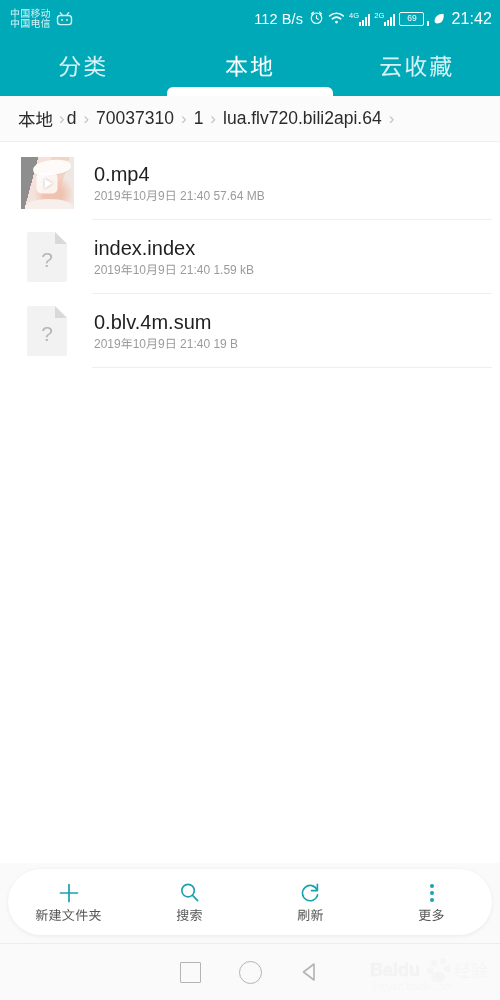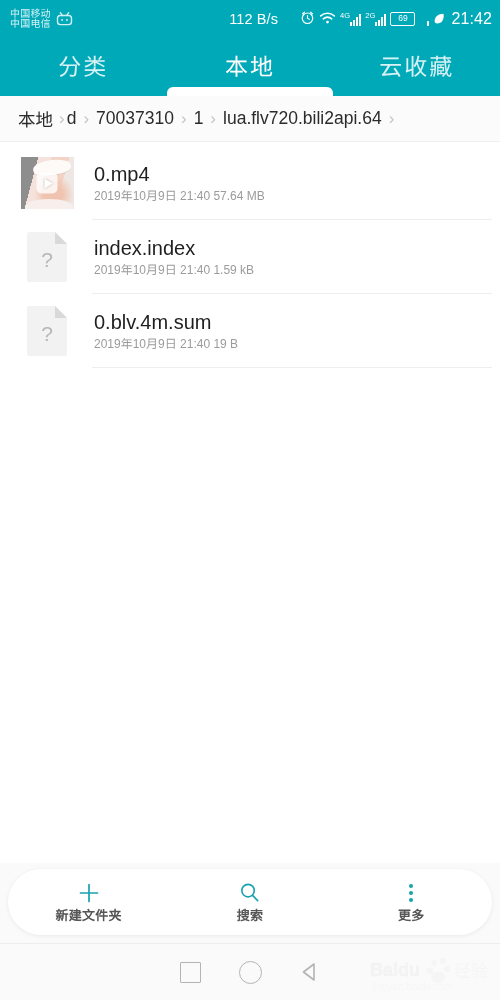--- a/index.html
+++ b/index.html
@@ -54,21 +54,21 @@
     position: relative;
     display: inline-block;
   }
   .status-right {
     display: flex;
     align-items: center;
     gap: 4px;
     font-size: 15px;
     letter-spacing: .1px;
   }
-  .net-speed { font-size: 14.5px; margin-right: 18px; }
+  .net-speed { font-size: 14.5px; margin-right: 2px; }
   .clock-time { font-size: 16px; margin-left: 1px; }
   .sig-group {
     display: flex;
     align-items: flex-end;
     gap: 1px;
     height: 14px;
   }
   .sig-label {
     font-size: 7.5px;
     line-height: 7px;
@@ -77,21 +77,21 @@
   }
   .bars { display: flex; align-items: flex-end; gap: 1px; height: 12px; }
   .bars i { display: block; width: 2px; background: #ffffff; }
   .bars i:nth-child(1) { height: 4px; }
   .bars i:nth-child(2) { height: 6px; }
   .bars i:nth-child(3) { height: 9px; }
   .bars i:nth-child(4) { height: 12px; }
   .battery {
     display: flex;
     align-items: flex-end;
-    gap: 12px;
+    gap: 3px;
   }
   .batt-body {
     width: 23px;
     height: 12px;
     border: 1.3px solid #ffffff;
     border-radius: 2px;
     font-size: 8.5px;
     line-height: 10px;
     text-align: center;
     color: #ffffff;
@@ -302,21 +302,20 @@
     box-shadow: 0 1px 4px rgba(0,0,0,.07);
   }
   .tool {
     flex: 1 1 0;
     display: flex;
     flex-direction: column;
     align-items: center;
     justify-content: center;
     cursor: pointer;
     height: 100%;
-    font-weight: bold;
   }
   .tool-ico {
     height: 24px;
     display: flex;
     align-items: center;
     justify-content: center;
   }
   .tool-label {
     font-size: 13px;
     color: #555555;
@@ -523,20 +522,29 @@
       <div class="tool">
         <span class="tool-ico">
           <svg viewBox="0 0 24 24" width="23" height="23" aria-hidden="true">
             <circle cx="10.5" cy="10" r="6.5" fill="none" stroke="#17a2ae" stroke-width="1.7"></circle>
             <path d="M15.2 15 L20.5 20.5" stroke="#17a2ae" stroke-width="1.7" stroke-linecap="round"></path>
           </svg>
         </span>
         <span class="tool-label">搜索</span>
       </div>
 
+      <div class="tool">
+        <span class="tool-ico">
+          <svg viewBox="0 0 24 24" width="23" height="23" aria-hidden="true">
+            <path d="M19 9.5 A8 8 0 1 0 19.4 14.5" fill="none" stroke="#17a2ae" stroke-width="1.7" stroke-linecap="round"></path>
+            <path d="M19.2 3.5 L19.2 10 L13 10" fill="none" stroke="#17a2ae" stroke-width="1.7" stroke-linecap="round" stroke-linejoin="round"></path>
+          </svg>
+        </span>
+        <span class="tool-label">刷新</span>
+      </div>
 
 
       <div class="tool">
         <span class="tool-ico">
           <span class="dots-v">
               <i></i>
               <i></i>
               <i></i>
             </span>
         </span>

